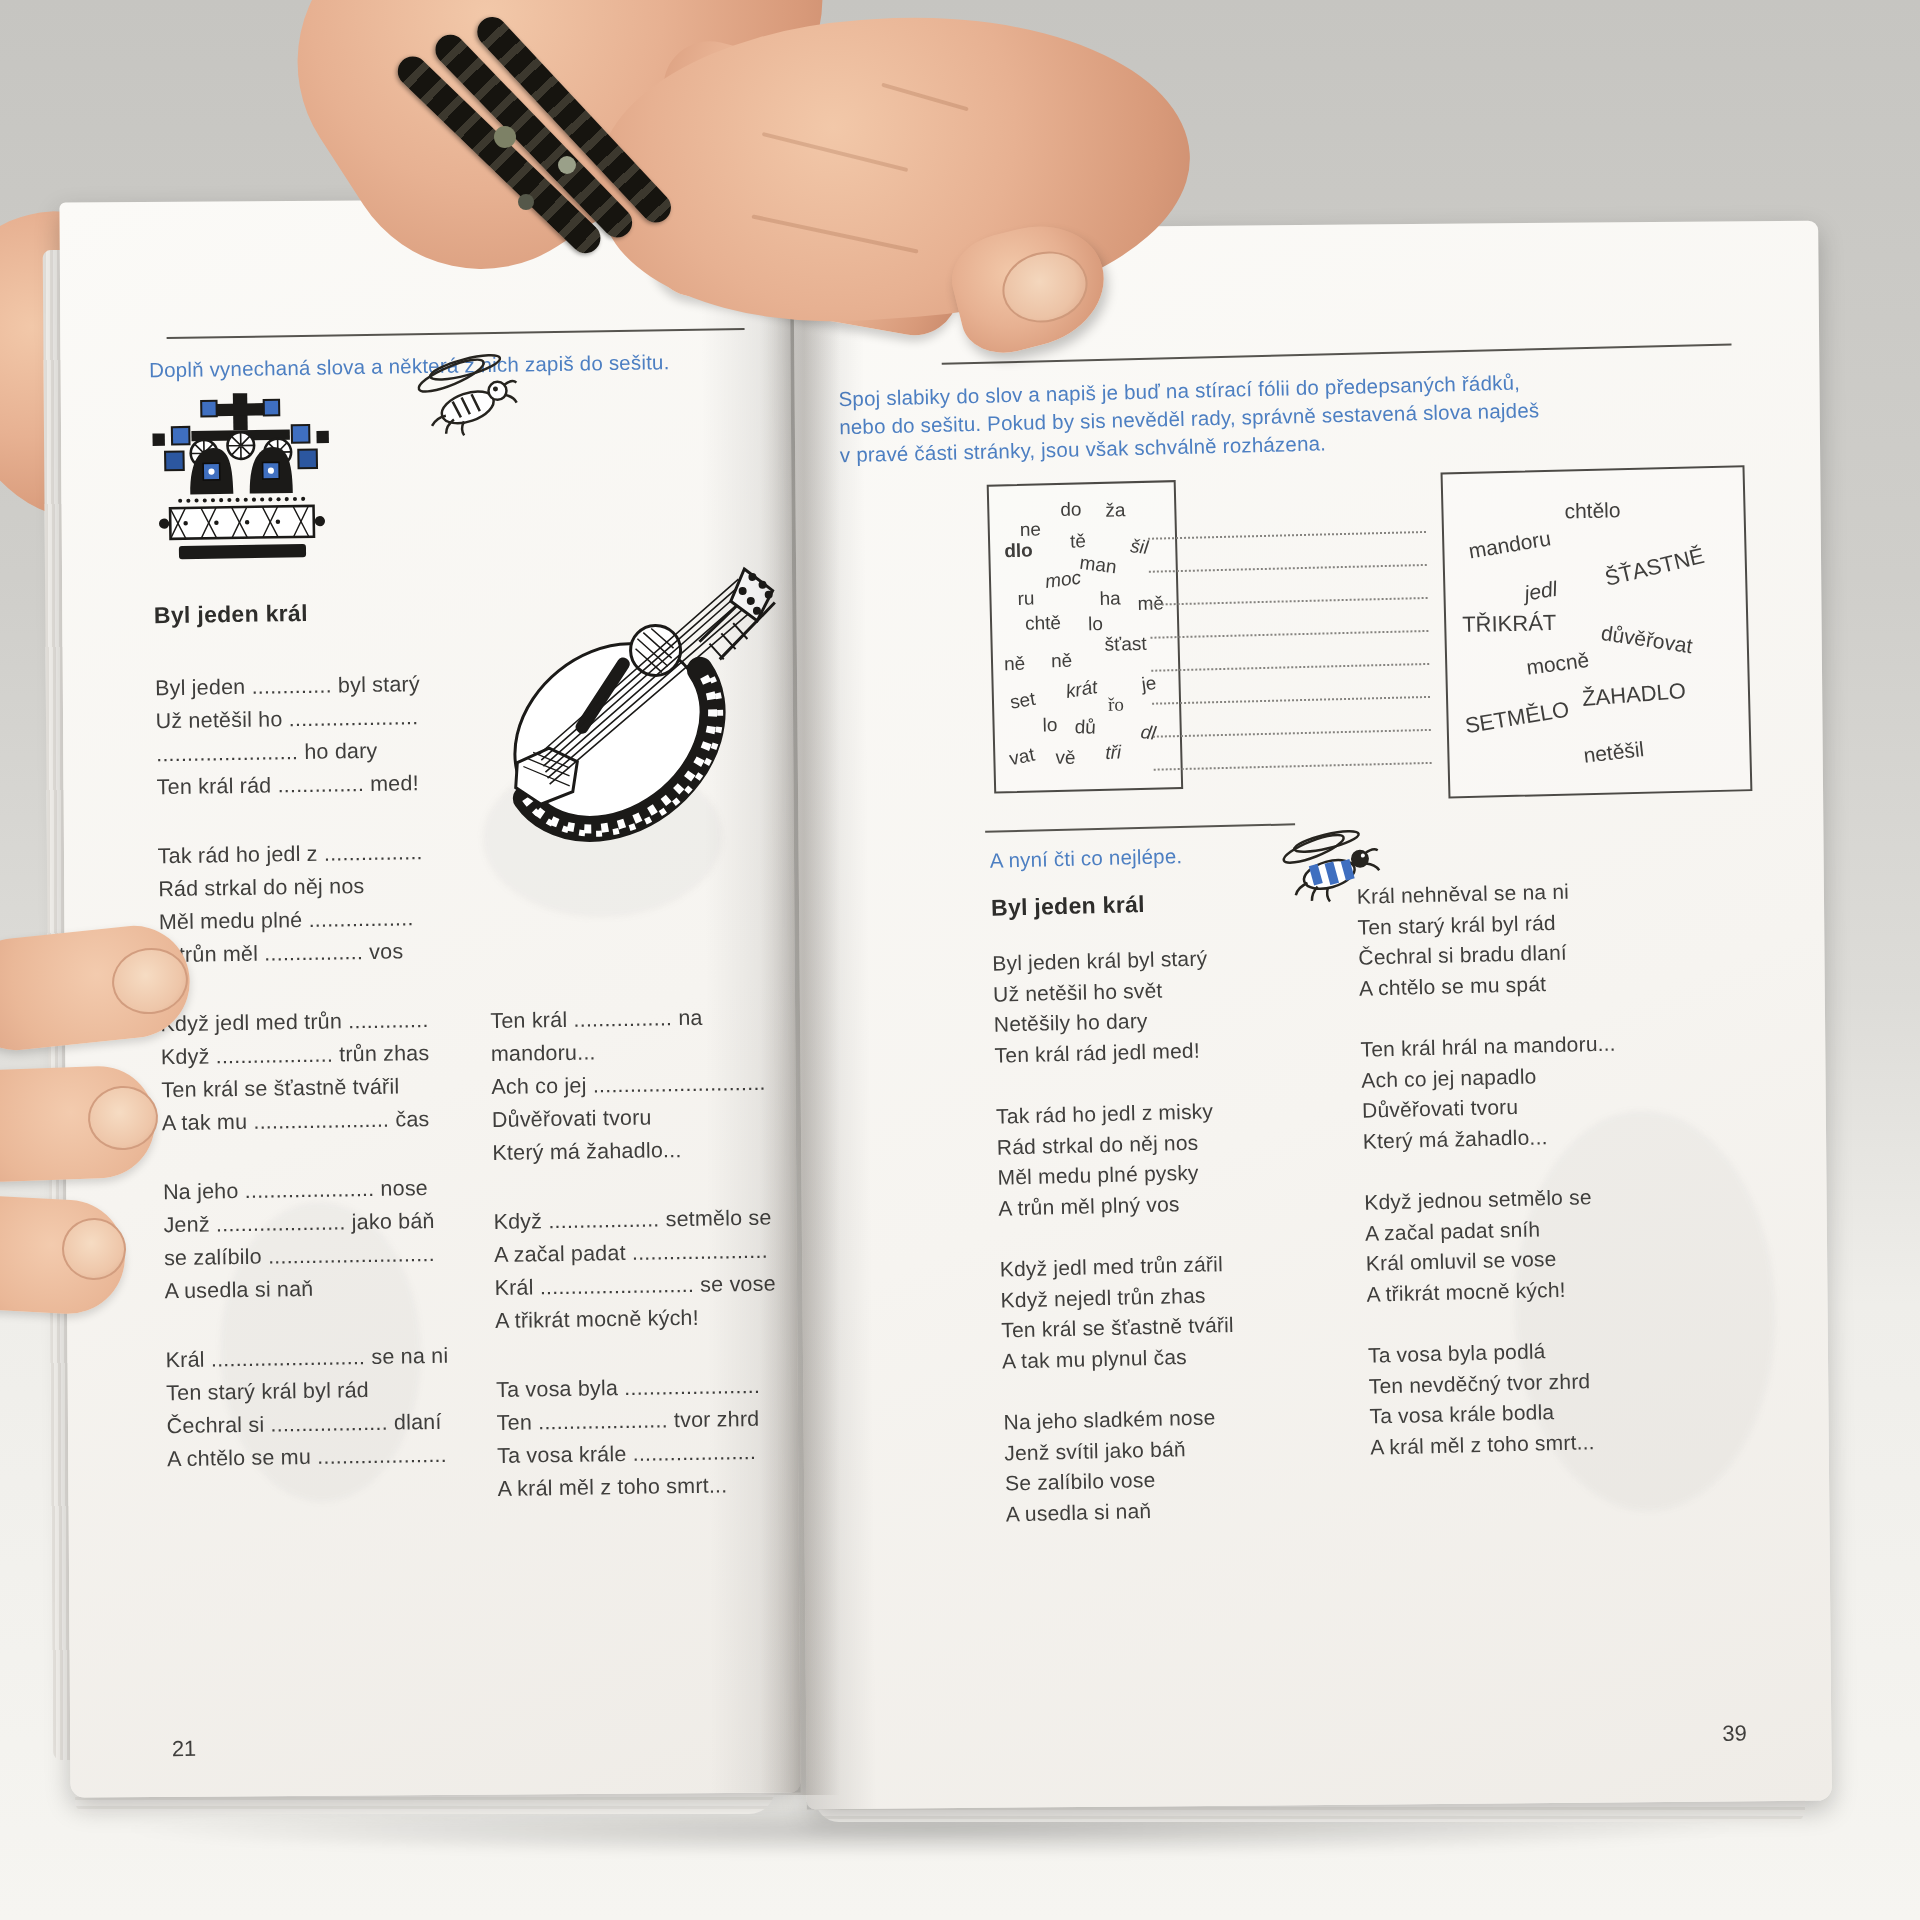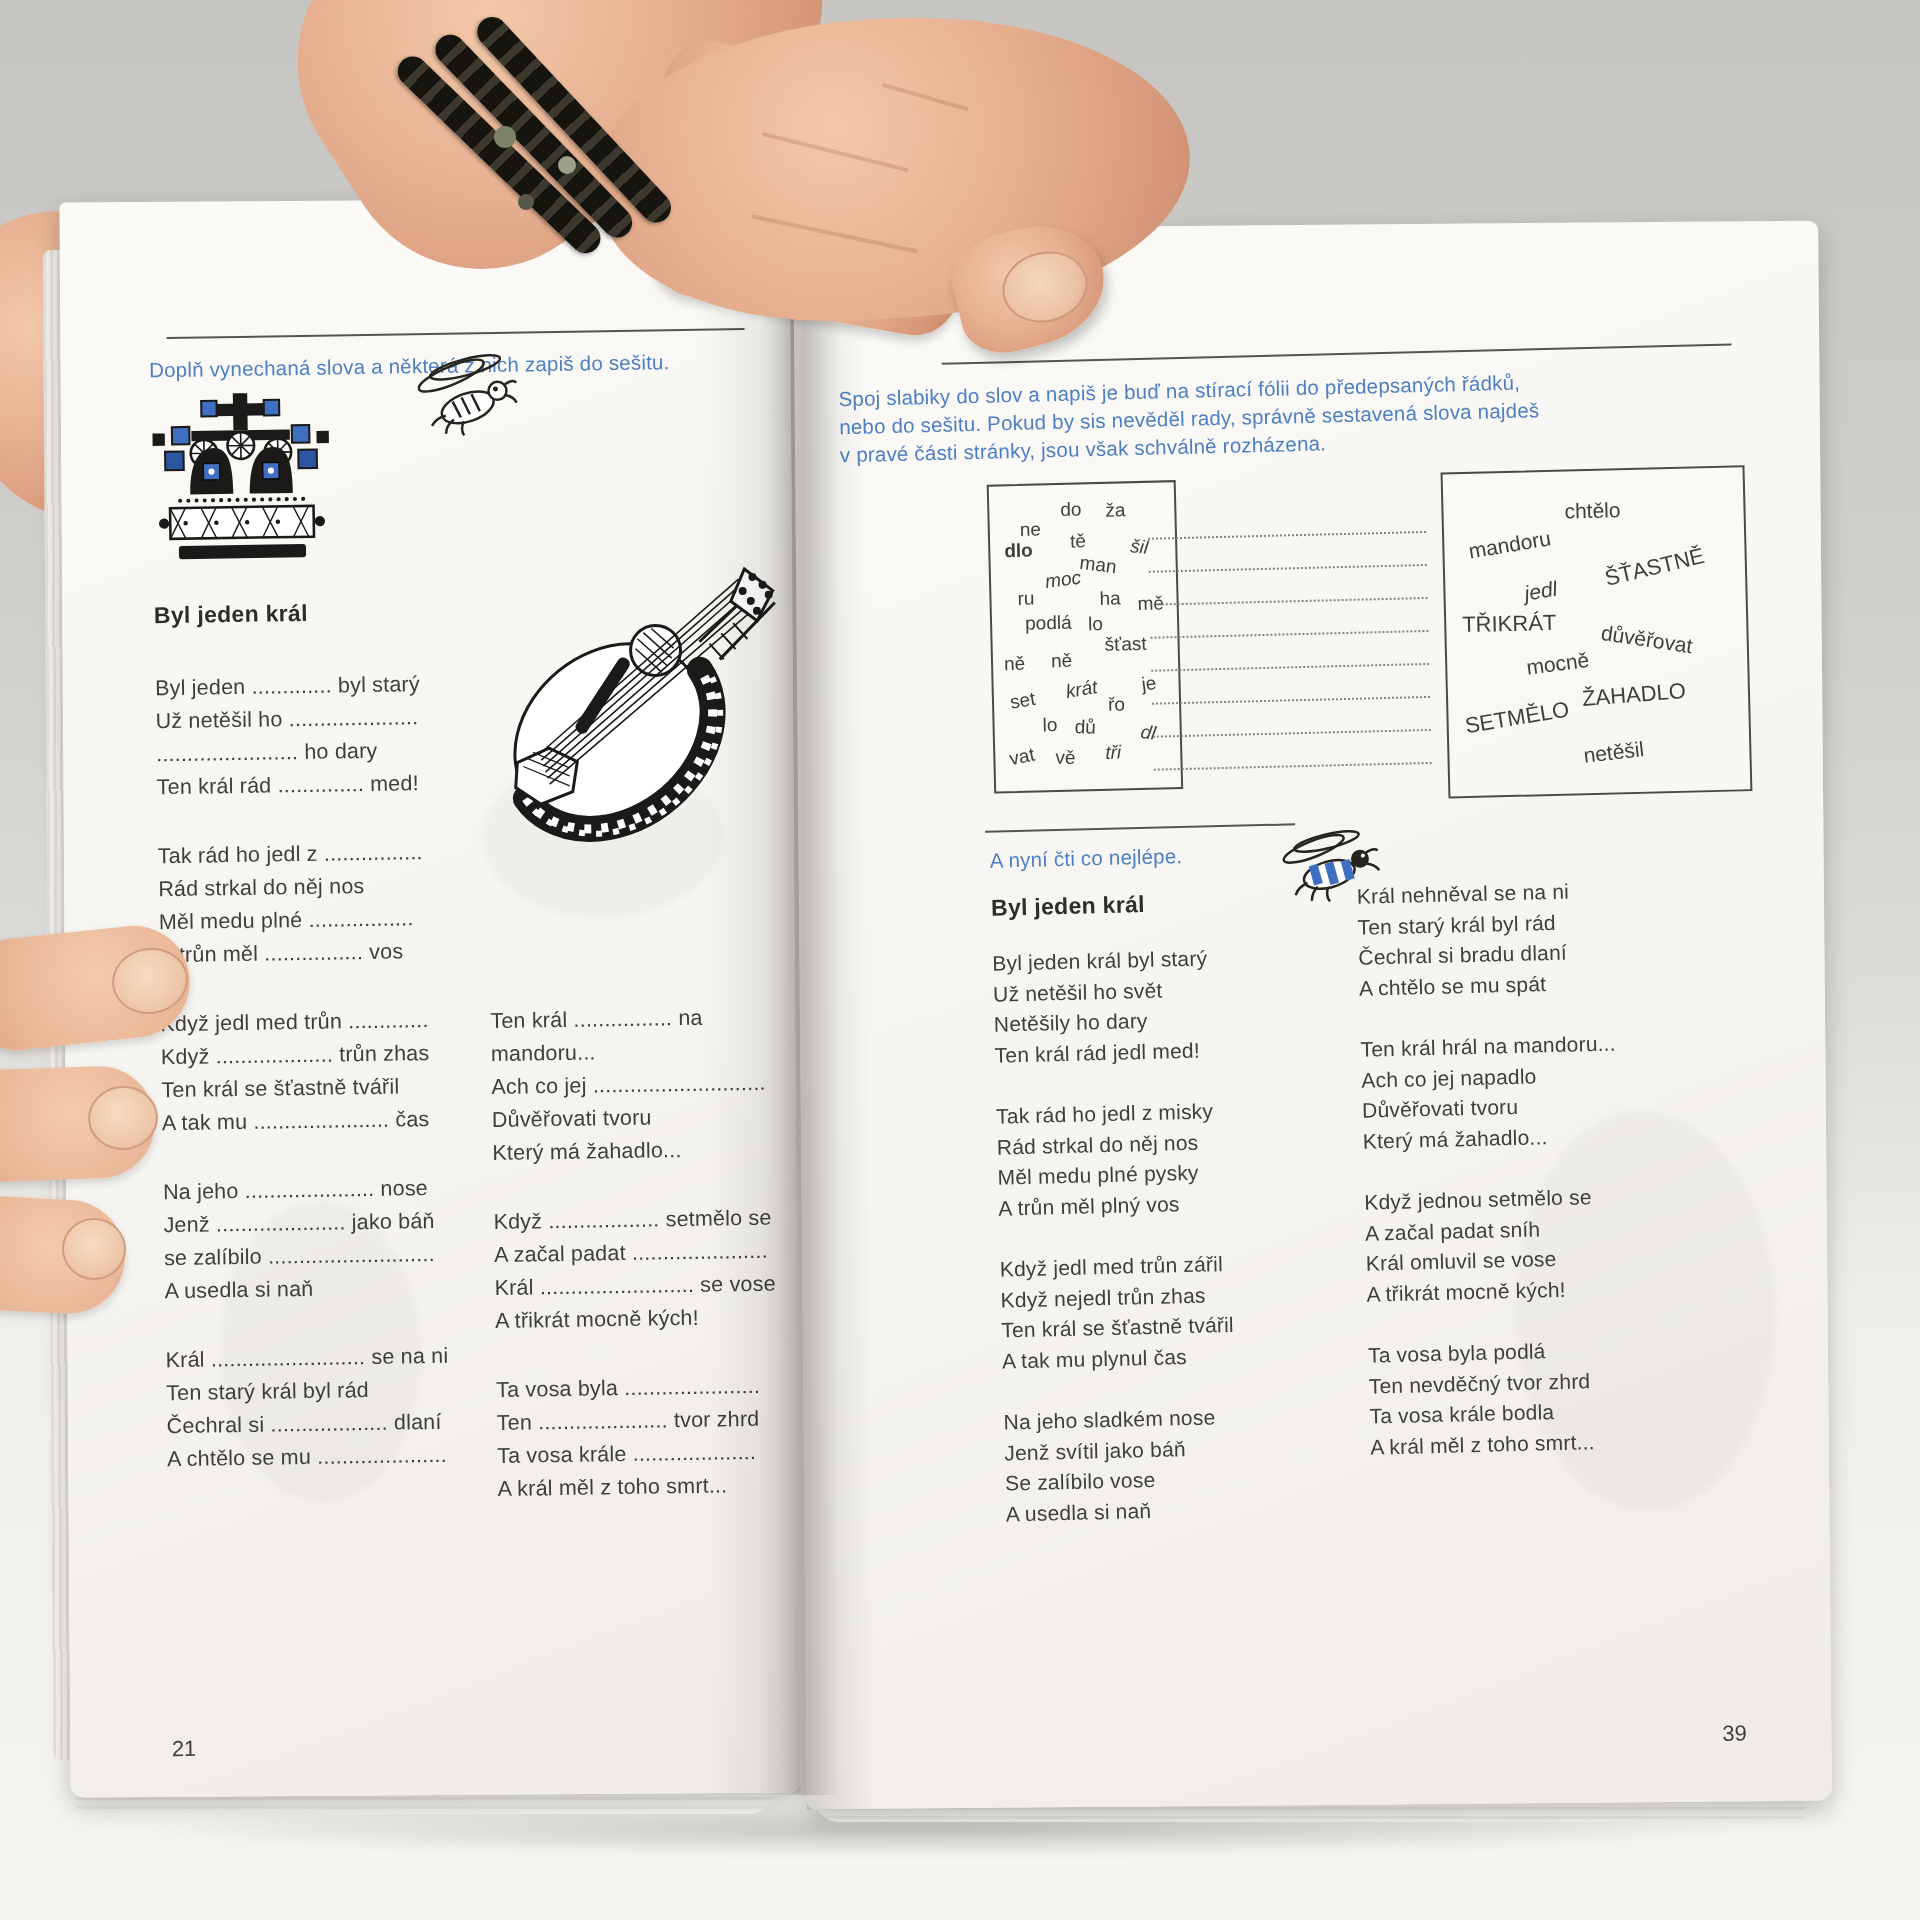--- a/index.html
+++ b/index.html
@@ -99,21 +99,21 @@
   .syl:nth-child(5){left:80px;top:46px;}   .syl:nth-child(6){left:140px;top:53px;font-style:italic;transform:rotate(8deg);}
   .syl:nth-child(7){left:89px;top:70px;transform:rotate(9deg);}
   .syl:nth-child(8){left:54px;top:84px;font-style:italic;transform:rotate(-6deg);}
   .syl:nth-child(9){left:26px;top:102px;}  .syl:nth-child(10){left:108px;top:104px;}
   .syl:nth-child(11){left:146px;top:110px;}.syl:nth-child(12){left:33px;top:127px;}
   .syl:nth-child(13){left:96px;top:129px;} .syl:nth-child(14){left:112px;top:150px;}
   .syl:nth-child(15){left:11px;top:167px;} .syl:nth-child(16){left:58px;top:165px;}
   .syl:nth-child(17){left:16px;top:204px;transform:rotate(-8deg);}
   .syl:nth-child(18){left:72px;top:194px;font-style:italic;transform:rotate(-8deg);}
   .syl:nth-child(19){left:148px;top:190px;transform:rotate(-6deg);}
-  .syl:nth-child(20){left:114px;top:210px;}
+  .syl:nth-child(20){left:114px;top:210px;font-family:Liberation Serif, serif;}
   .syl:nth-child(21){left:48px;top:229px;} .syl:nth-child(22){left:80px;top:232px;transform:rotate(4deg);}
   .syl:nth-child(23){left:146px;top:239px;font-style:italic;transform:rotate(10deg);}
   .syl:nth-child(24){left:14px;top:260px;transform:rotate(-10deg);}
   .syl:nth-child(25){left:60px;top:262px;transform:rotate(3deg);}
   .syl:nth-child(26){left:110px;top:258px;font-style:italic;}
   .aw{position:absolute;font-size:21px;color:#3f3e3c;white-space:nowrap;}
   .aw:nth-child(1){left:121px;top:28px;}
   .aw:nth-child(2){left:24px;top:60px;transform:rotate(-8deg);}
   .aw:nth-child(3){left:159px;top:85px;font-size:22px;transform:rotate(-12deg);}
   .aw:nth-child(4){left:79px;top:107px;font-style:italic;transform:rotate(-8deg);}
@@ -307,21 +307,21 @@
         <span class="syl">do</span>
         <span class="syl">ža</span>
         <span class="syl">dlo</span>
         <span class="syl">tě</span>
         <span class="syl">šil</span>
         <span class="syl">man</span>
         <span class="syl">moc</span>
         <span class="syl">ru</span>
         <span class="syl">ha</span>
         <span class="syl">mě</span>
-        <span class="syl">podlá</span>
+        <span class="syl">chtě</span>
         <span class="syl">lo</span>
         <span class="syl">šťast</span>
         <span class="syl">ně</span>
         <span class="syl">ně</span>
         <span class="syl">set</span>
         <span class="syl">krát</span>
         <span class="syl">je</span>
         <span class="syl">řo</span>
         <span class="syl">lo</span>
         <span class="syl">dů</span>

